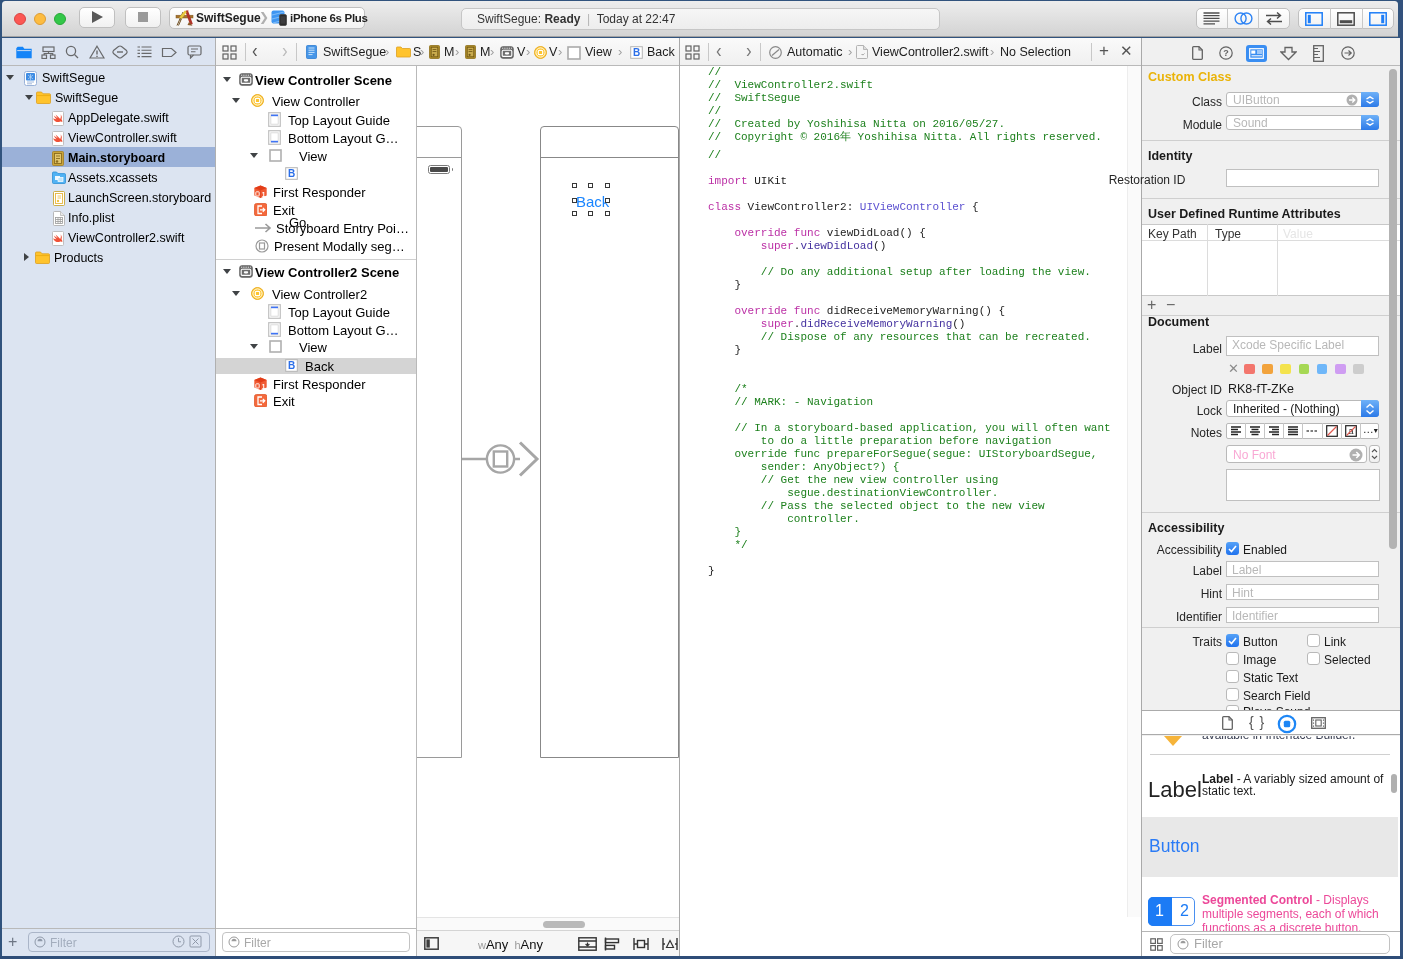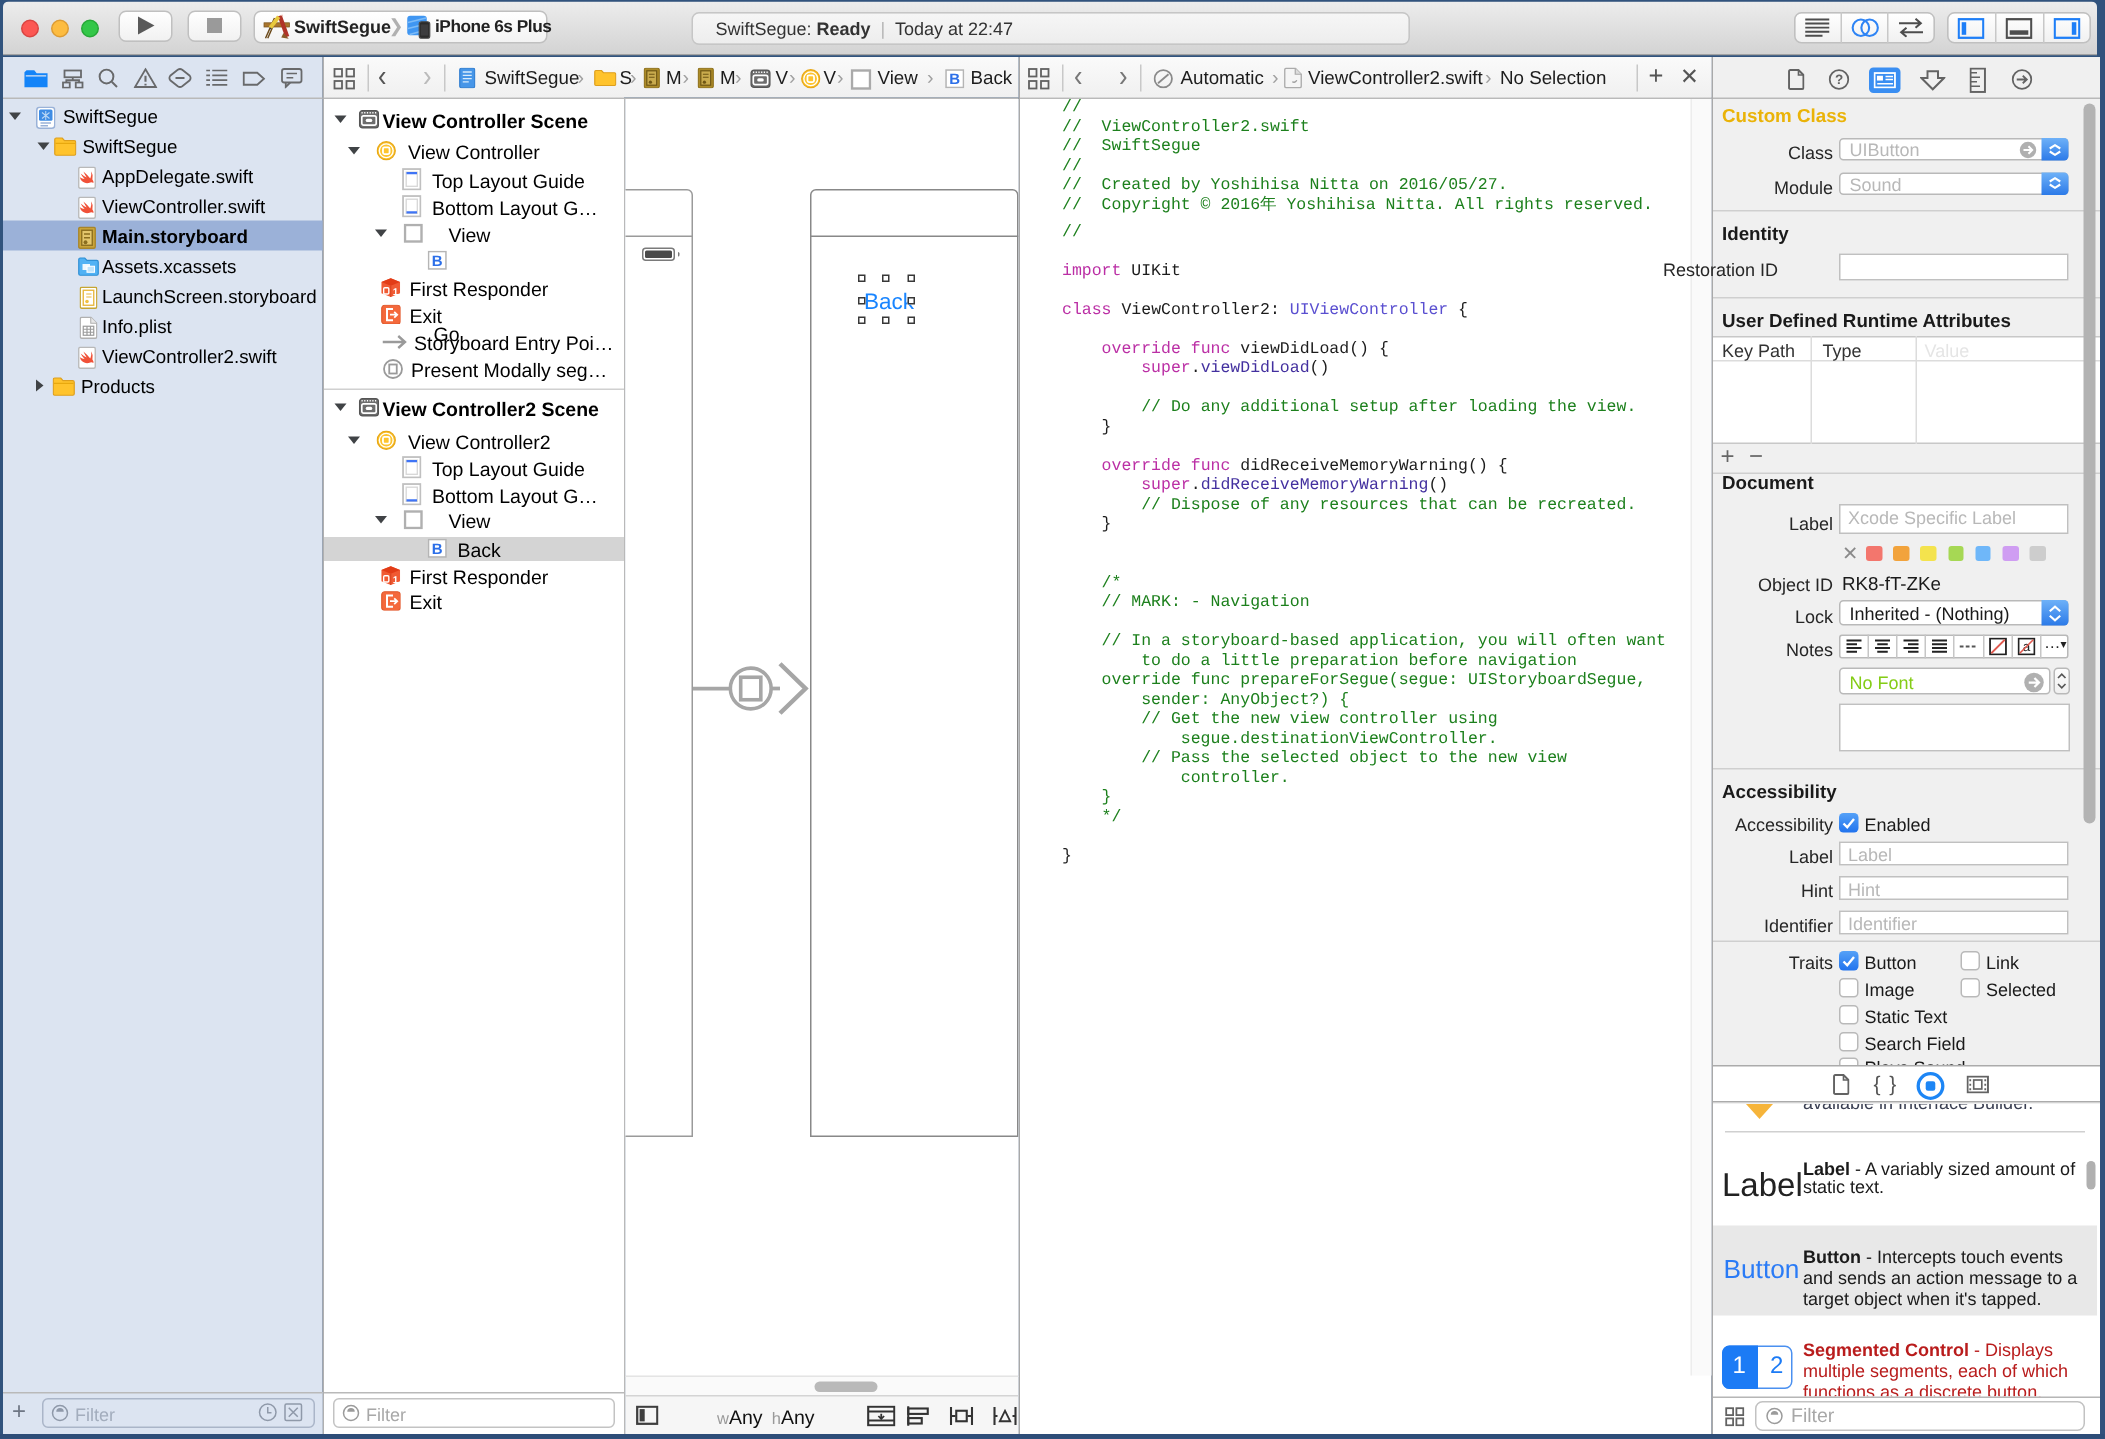--- a/index.html
+++ b/index.html
@@ -746,21 +746,21 @@
     <rect x="0.7" y="0.7" width="10.6" height="10.6" fill="none" stroke="#222" stroke-width="1.2"></rect>
     <path d="M1.5 10.5 L10.5 1.5" stroke="#e05a50" stroke-width="1.2"></path>
   </svg>
 <svg class="a" style="left:1344.6px;top:425px" width="12" height="12" viewBox="0 0 12 12">
     <rect x="0.7" y="0.7" width="10.6" height="10.6" fill="none" stroke="#222" stroke-width="1.2"></rect>
     <text x="6" y="9" text-anchor="middle" font-size="9" fill="#222" font-family="Liberation Sans">a</text>
     <path d="M1.5 10.5 L10.5 1.5" stroke="#e05a50" stroke-width="1.1"></path>
   </svg>
 <div class="a" style="left:1362.7px;top:423px;font-size:11px;color:#222;">…<span style="font-size:8px">▾</span></div>
 <div class="a" style="left:1226px;top:445px;width:141px;height:18px;background:#fff;border:1px solid #b9b9b9;border-radius:3px;"></div>
-<div class="a" style="left:1233px;top:447.5px;font-size:12px;color:#84cc16;">No Font</div>
+<div class="a" style="left:1233px;top:447.5px;font-size:12px;color:#f9a8d4;">No Font</div>
 <svg class="a" style="left:1349px;top:447.5px" width="14" height="14" viewBox="0 0 14 14">
     <circle cx="7" cy="7" r="6.5" fill="#b0b0b0"></circle>
     <path d="M3.5 7 L10 7 M7.3 4 L10.3 7 L7.3 10" fill="none" stroke="#fff" stroke-width="1.5"></path>
   </svg>
 <div class="a" style="left:1369px;top:445px;width:11px;height:18px;background:linear-gradient(#fdfdfd,#f0f0f0);border:1px solid #b9b9b9;border-radius:3px;"></div>
 <svg class="a" style="left:1371px;top:448px" width="7" height="12" viewBox="0 0 7 12">
     <path d="M1 4 L3.5 1.5 L6 4 M1 8 L3.5 10.5 L6 8" fill="none" stroke="#555" stroke-width="1.1"></path>
   </svg>
 <div class="a" style="left:1226px;top:469px;width:154px;height:32px;background:#fff;border:1px solid #c0c0c0;"></div>
 <div class="a" style="left:1142px;top:512px;width:258px;height:1px;background:#cfcfcf;"></div>
@@ -818,26 +818,25 @@
 <div class="a" style="left:1142px;top:736px;width:258px;height:195px;background:#fff;overflow:hidden;">
 <svg class="a" style="left:20px;top:0px" width="22" height="11" viewBox="0 0 22 11">
       <path d="M2 0 L20 0 L11 10 Z" fill="#f6b43a"></path>
     </svg>
 <div class="a" style="left:60px;top:-8px;font-size:12px;color:#3a3f52;white-space:nowrap;">available in Interface Builder.</div>
 <div class="a" style="left:8px;top:18px;width:240px;height:1px;background:#d0d0d0;"></div>
 <div class="a" style="left:6px;top:41px;font-size:22px;color:#222;">Label</div>
 <div class="a" style="left:60px;top:37px;font-size:12px;line-height:12px;color:#1a1a1a;white-space:nowrap;"><b>Label</b> - A variably sized amount of<br>static text.</div>
 <div class="a" style="left:0;top:81px;width:256px;height:60px;background:#e8e8e8;"></div>
 <div class="a" style="left:7px;top:100px;font-size:17.5px;color:#2a7bf6;">Button</div>
-<div class="a" style="left:60px;top:95px;font-size:12px;line-height:14px;color:#1a1a1a;white-space:nowrap;"><b>Button</b> - Intercepts touch events<br>and sends an action message to a<br>target object when it's tapped.</div>
 <div class="a" style="left:6px;top:161px;width:47px;height:29px;border-radius:5px;background:#fff;border:1px solid #4a90f0;overflow:hidden;"></div>
 <div class="a" style="left:6px;top:161px;width:24px;height:29px;border-radius:5px 0 0 5px;background:#1c7bf5;"></div>
 <div class="a" style="left:13px;top:166px;font-size:16px;color:#fff;">1</div>
 <div class="a" style="left:38px;top:166px;font-size:16px;color:#1c7bf5;">2</div>
-<div class="a" style="left:60px;top:157px;font-size:12px;line-height:14px;color:#b91c1c;white-space:nowrap;"><b>Segmented Control</b> - Displays<br>multiple segments, each of which<br>functions as a discrete button.</div>
+<div class="a" style="left:60px;top:157px;font-size:12px;line-height:14px;color:#ec4899;white-space:nowrap;"><b>Segmented Control</b> - Displays<br>multiple segments, each of which<br>functions as a discrete button.</div>
 <div class="a" style="left:249px;top:38px;width:6px;height:19px;border-radius:3px;background:#b0b0b0;"></div>
 </div>
 <div class="a" style="left:1142px;top:931px;width:258px;height:25px;background:#fff;border-top:1px solid #b6b6b6;"></div>
 <svg class="a" style="left:1150px;top:938px" width="13" height="13" viewBox="0 0 13 13">
     <g fill="none" stroke="#636363" stroke-width="1.2">
       <rect x="0.8" y="0.8" width="4.6" height="4.6"></rect>
       <rect x="7.6" y="0.8" width="4.6" height="4.6"></rect>
       <rect x="0.8" y="7.6" width="4.6" height="4.6"></rect>
       <rect x="7.6" y="7.6" width="4.6" height="4.6"></rect>
     </g>

